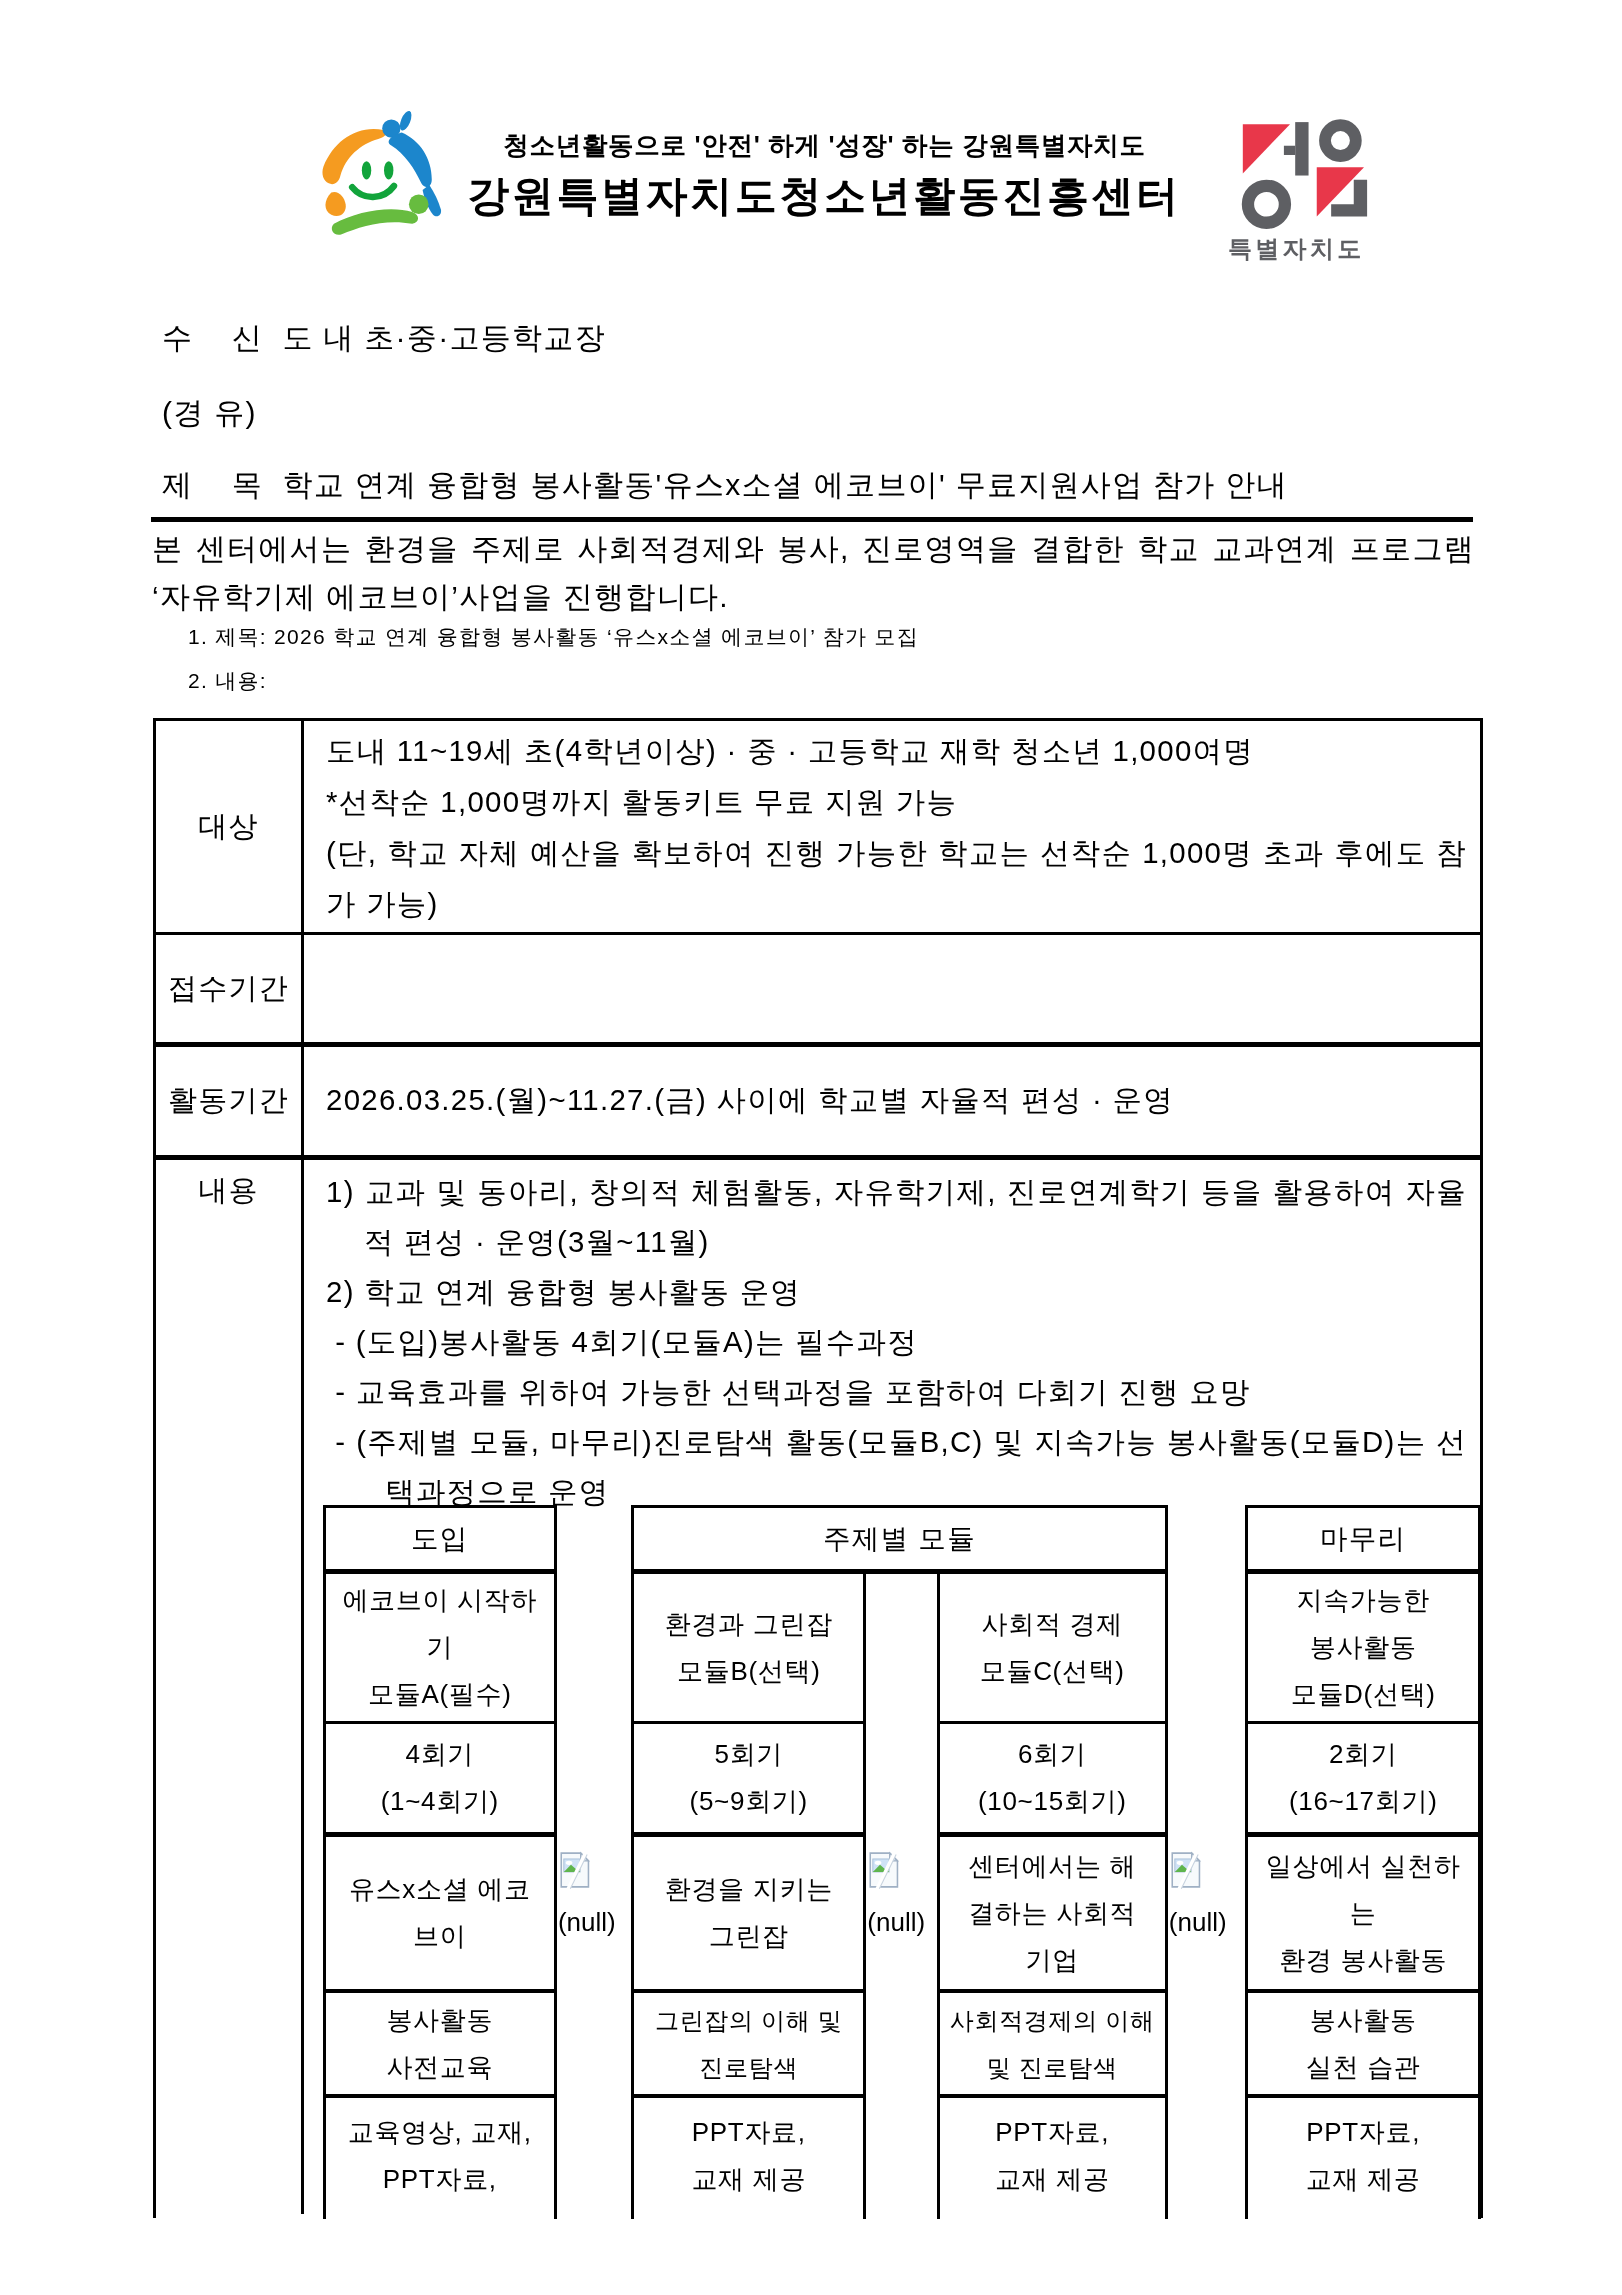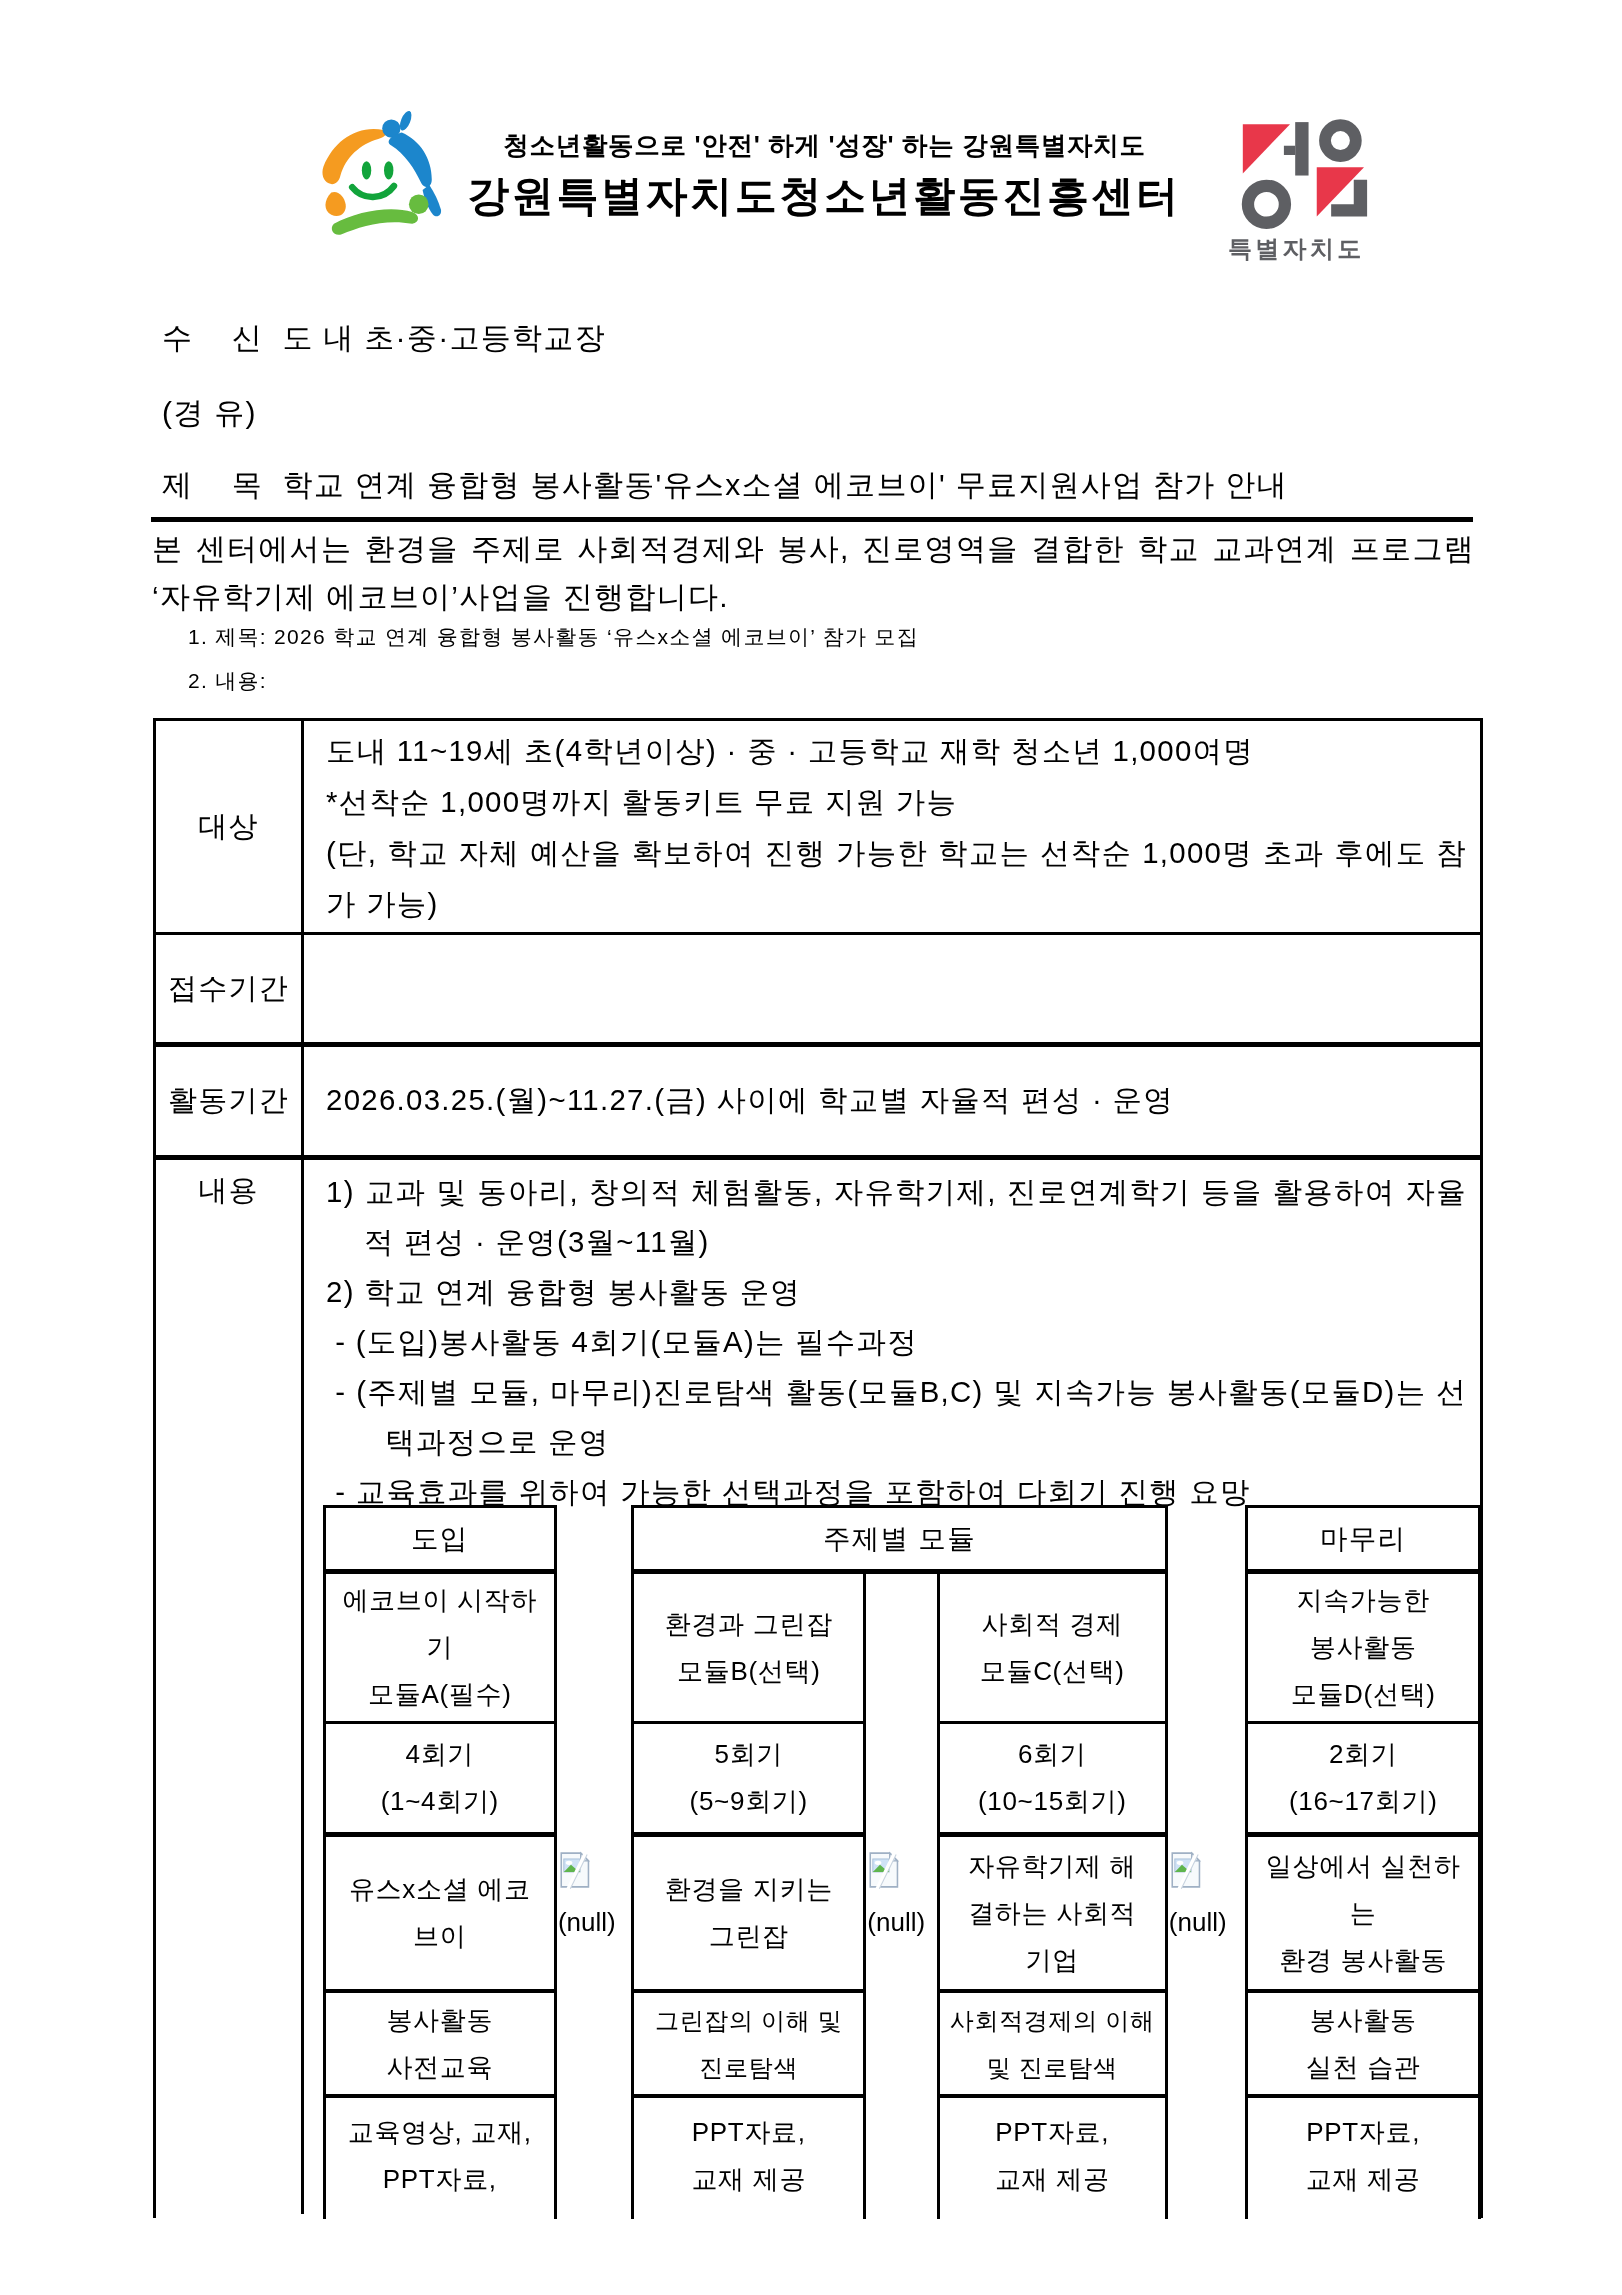--- a/index.html
+++ b/index.html
@@ -137,22 +137,22 @@
         <div>2026.03.25.(월)~11.27.(금) 사이에 학교별 자율적 편성 · 운영</div>
       </div>
     </div>
 
     <div class="irow r4">
       <div class="ilabel">내용</div>
       <div class="icell">
         <div class="item-a">1) 교과 및 동아리, 창의적 체험활동, 자유학기제, 진로연계학기 등을 활용하여 자율적 편성 · 운영(3월~11월)</div>
         <div>2) 학교 연계 융합형 봉사활동 운영</div>
         <div class="item-ind">- (도입)봉사활동 4회기(모듈A)는 필수과정</div>
+        <div class="item-ind">- 교육효과를 위하여 가능한 선택과정을 포함하여 다회기 진행 요망</div>
         <div class="item-ind">- (주제별 모듈, 마무리)진로탐색 활동(모듈B,C) 및 지속가능 봉사활동(모듈D)는 선택과정으로 운영</div>
-        <div class="item-ind">- 교육효과를 위하여 가능한 선택과정을 포함하여 다회기 진행 요망</div>
       </div>
     </div>
   </div>
 
   <div class="module-table">
     <div class="mhead">
       <div class="mh w1">도입</div>
       <div class="mhgap1"></div>
       <div class="mh w2">주제별 모듈</div>
       <div class="mhgap2"></div>
@@ -216,21 +216,21 @@
           </svg>
           <div class="txt">(null)</div>
         </div>
       </div>
 
       <div class="mcol c3">
         <div class="mcell h2">사회적 경제
 모듈C(선택)</div>
         <div class="mcell h3">6회기
 (10~15회기)</div>
-        <div class="mcell h4">자유학기제 해
+        <div class="mcell h4">센터에서는 해
 결하는 사회적
 기업</div>
         <div class="mcell h5 tight">사회적경제의 이해
 및 진로탐색</div>
         <div class="mcell h6">PPT자료,
 교재 제공</div>
       </div>
 
       <div class="mgap g3">
         <div class="null-ph">

